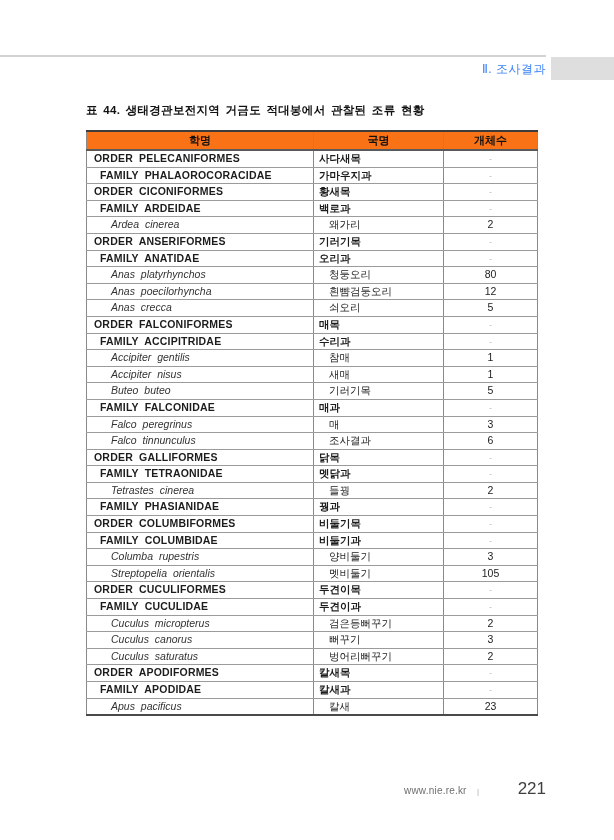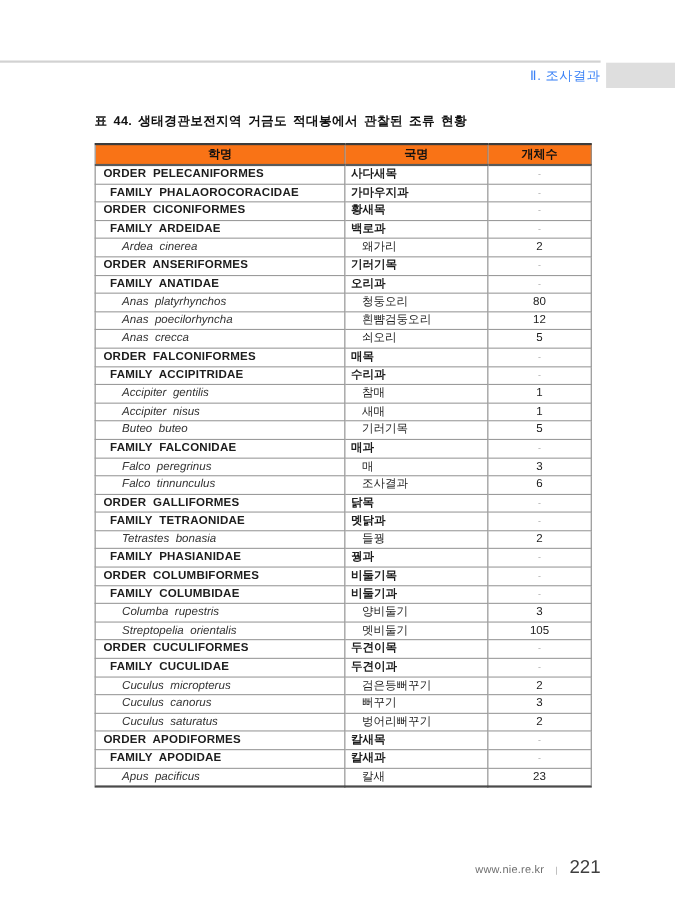--- a/index.html
+++ b/index.html
@@ -76,21 +76,21 @@
   
   td.c-cnt { text-align:center; }
   td.c-cnt.dash { color:#a8a8a8; font-size:8px; }
   
   .footer {
     position:absolute; top:779px; left:0; width:546px;
     text-align:right; white-space:nowrap;
   }
   .footer .site { font-size:10px; color:#6e6e6e; letter-spacing:0.2px; }
   .footer .sep  { font-size:8px; color:#aaaaaa; margin:0 6px; }
-  .footer .pnum { font-size:17px; color:#3f3f3f; font-weight:400; }
+  .footer .pnum { font-size:17px; color:#3f3f3f; font-weight:400;margin-left:28px; }
 </style>
 </head>
 <body>
 
 <div class="page">
 
   <div class="head-rule"></div>
   <div class="head-text">Ⅱ. 조사결과</div>
   <div class="head-tab"></div>
 
@@ -204,21 +204,21 @@
           <td class="c-sci">ORDER GALLIFORMES</td>
           <td class="c-kor">닭목</td>
           <td class="c-cnt dash">-</td>
         </tr>
         <tr class="row-family">
           <td class="c-sci">FAMILY TETRAONIDAE</td>
           <td class="c-kor">멧닭과</td>
           <td class="c-cnt dash">-</td>
         </tr>
         <tr class="row-species">
-          <td class="c-sci">Tetrastes bonasia</td>
+          <td class="c-sci">Tetrastes cinerea</td>
           <td class="c-kor">들꿩</td>
           <td class="c-cnt">2</td>
         </tr>
         <tr class="row-family">
           <td class="c-sci">FAMILY PHASIANIDAE</td>
           <td class="c-kor">꿩과</td>
           <td class="c-cnt dash">-</td>
         </tr>
         <tr class="row-order">
           <td class="c-sci">ORDER COLUMBIFORMES</td>

